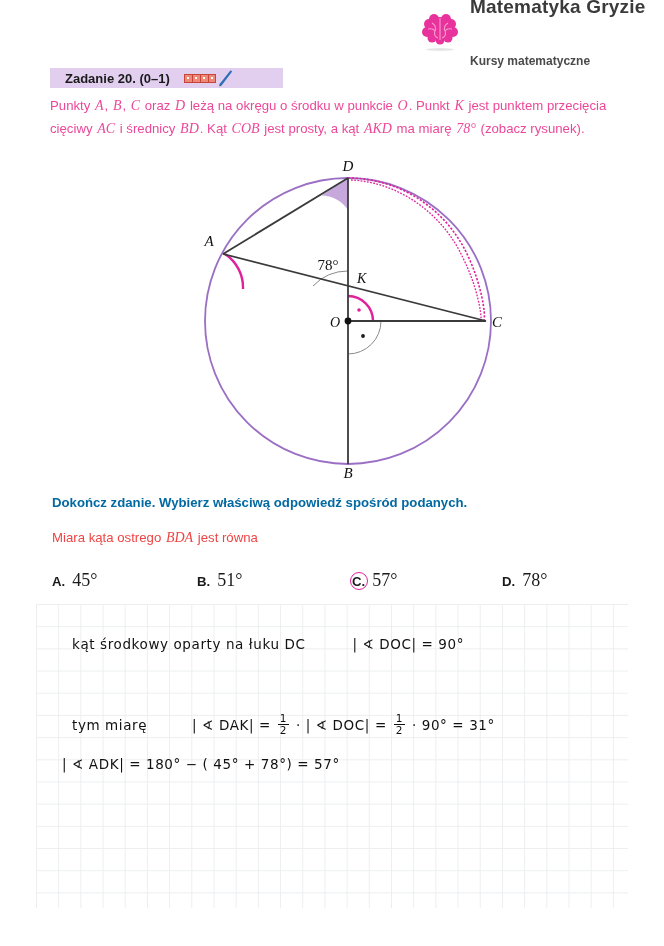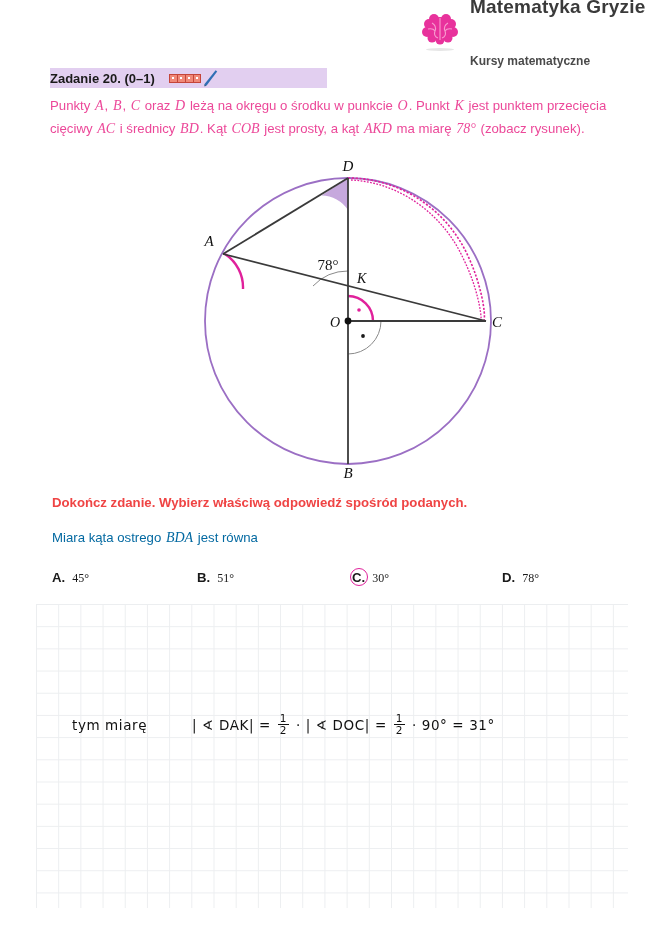--- a/index.html
+++ b/index.html
@@ -60,26 +60,26 @@
     font-weight: 700;
     color: #4a4a4a;
     margin-top: 2px;
   }
 
   
   #task-header {
     position: absolute;
     left: 50px;
     top: 68px;
-    width: 277px;
+    width: 233px;
     height: 20px;
     background: #e2cff0;
     display: flex;
     align-items: center;
-    padding-left: 0;
+    padding-left: 15px;
     box-sizing: border-box;
   }
   #task-number {
     font-size: 13px;
     font-weight: 700;
     color: #1a1a1a;
     white-space: nowrap;
   }
   #score-icon {
     display: flex;
@@ -138,28 +138,28 @@
     height: 322px;
   }
 
   
   #instruction {
     position: absolute;
     left: 52px;
     top: 495px;
     font-size: 13.2px;
     font-weight: 700;
-    color: #ef4444;
+    color: #0369a1;
   }
   #question {
     position: absolute;
     left: 52px;
     top: 530px;
     font-size: 13.2px;
-    color: #0369a1;
+    color: #ef4444;
   }
 
   
   #answers {
     position: absolute;
     left: 52px;
     top: 570px;
     width: 565px;
     height: 24px;
   }
@@ -171,21 +171,21 @@
     font-size: 13.2px;
     white-space: nowrap;
   }
   .answer-letter {
     font-weight: 700;
     margin-right: 7px;
     position: relative;
   }
   .answer-value {
     font-family: "Liberation Serif", serif;
-    font-size: 12px;
+    font-size: 18px;
   }
   .answer-option.selected .answer-letter::before {
     content: "";
     position: absolute;
     left: 50%;
     top: 50%;
     width: 18px;
     height: 18px;
     margin: -10px 0 0 -9px;
     border: 1.6px solid #e0219b;
@@ -339,39 +339,44 @@
   <div class="answer-option" style="left:0px;">
     <span class="answer-letter">A.</span>
     <span class="answer-value">45°</span>
   </div>
   <div class="answer-option" style="left:145px;">
     <span class="answer-letter">B.</span>
     <span class="answer-value">51°</span>
   </div>
   <div class="answer-option selected" style="left:300px;">
     <span class="answer-letter">C.</span>
-    <span class="answer-value">30°</span>
+    <span class="answer-value">57°</span>
   </div>
   <div class="answer-option" style="left:450px;">
     <span class="answer-letter">D.</span>
     <span class="answer-value">78°</span>
   </div>
 </div>
 
 <div id="notes-area">
+  <div class="handwritten hw-line1">
+    <span class="hw-seg">kąt środkowy   oparty  na  łuku  DC</span>
+    <span class="hw-seg" style="margin-left:42px;">| ∢ DOC| = 90°</span>
+  </div>
 
 
   <div class="handwritten hw-line3">
     <span class="hw-seg">tym  miarę</span>
     <span class="hw-seg" style="margin-left:40px;">| ∢ DAK| =</span>
     <span class="frac">
       <span class="num">1</span>
       <span class="den">2</span>
     </span>
     <span class="hw-seg">·  | ∢ DOC| =</span>
     <span class="frac">
       <span class="num">1</span>
       <span class="den">2</span>
     </span>
     <span class="hw-seg">· 90° = 31°</span>
   </div>
 
+  <div class="handwritten hw-line4">| ∢ ADK| = 180° − ( 45° + 78°) = 57°</div>
 </div>
 
 </body></html>

